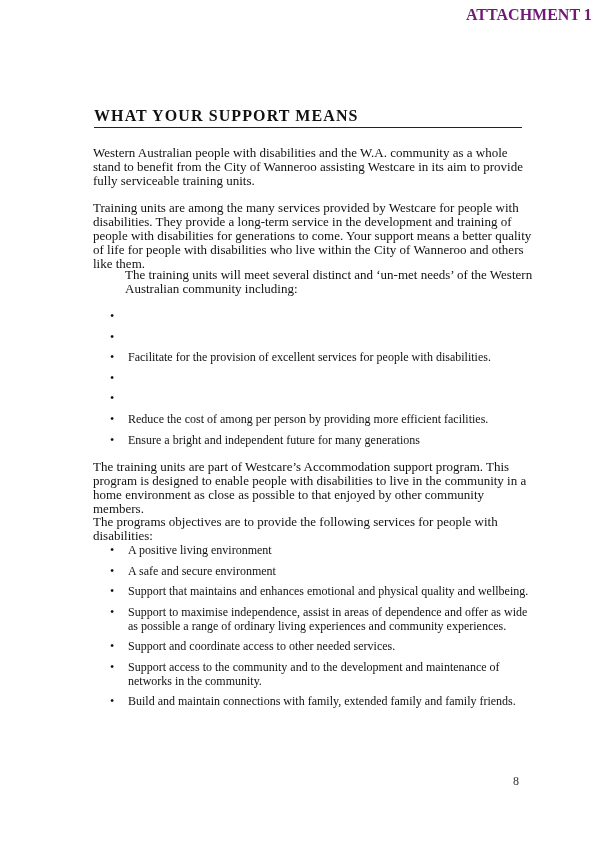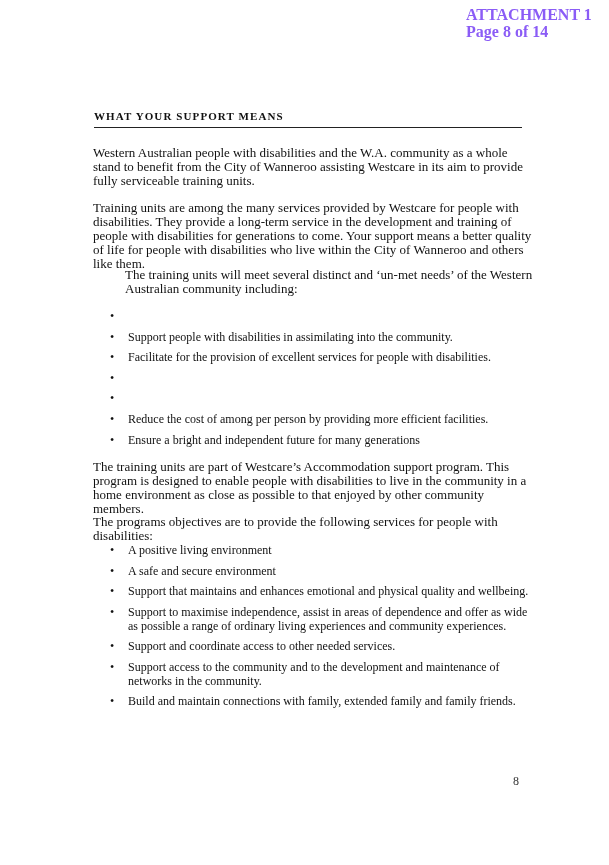--- a/index.html
+++ b/index.html
@@ -16,31 +16,31 @@
       color: #111111;
     }
     .attachment {
       position: absolute;
       left: 466px;
       top: 6px;
       font-family: "Liberation Serif", serif;
       font-weight: bold;
       font-size: 16px;
       line-height: 17px;
-      color: #8b5cf6;
+      color: #701a75;
     }
     .attachment div { white-space: nowrap; }
     .heading {
       position: absolute;
       left: 94px;
       top: 106px;
       width: 428px;
       font-family: "Liberation Serif", serif;
       font-weight: bold;
-      font-size: 11px;
+      font-size: 16px;
       letter-spacing: 1.1px;
       line-height: 20px;
       padding-bottom: 1px;
       border-bottom: 1.6px solid #222;
       color: #111;
       white-space: nowrap;
     }
     .para {
       position: absolute;
       left: 93px;
@@ -78,34 +78,33 @@
       font-size: 12px;
       line-height: 14px;
       color: #333;
     }
   </style>
 </head>
 <body>
 
 <div class="attachment">
   <div>ATTACHMENT 1</div>
-  <div>Page 8 of 14</div>
 </div>
 
 <div class="heading">WHAT YOUR SUPPORT MEANS</div>
 
 <div class="para" style="top:146px;">Western Australian people with disabilities and the W.A. community as a whole stand to benefit from the City of Wanneroo assisting Westcare in its aim to provide fully serviceable training units.</div>
 
 <div class="para" style="top:201px;">Training units are among the many services provided by Westcare for people with disabilities. They provide a long-term service in the development and training of people with disabilities for generations to come. Your support means a better quality of life for people with disabilities who live within the City of Wanneroo and others like them.</div>
 
 <div class="para" style="top:268px;margin-left:32px;">The training units will meet several distinct and ‘un-met needs’ of the Western Australian community including:</div>
 
 <ul class="bullets b1" style="top:309px;">
   <li><span class="dot">•</span></li>
-  <li><span class="dot">•</span><span>Support people with disabilities in assimilating into the community.</span></li>
+  <li><span class="dot">•</span></li>
   <li><span class="dot">•</span><span>Facilitate for the provision of excellent services for people with disabilities.</span></li>
   <li><span class="dot">•</span></li>
   <li><span class="dot">•</span></li>
   <li><span class="dot">•</span><span>Reduce the cost of among per person by providing more efficient facilities.</span></li>
   <li><span class="dot">•</span><span>Ensure a bright and independent future for many generations</span></li>
 </ul>
 
 <div class="para" style="top:460px;">The training units are part of Westcare’s Accommodation support program. This program is designed to enable people with disabilities to live in the community in a home environment as close as possible to that enjoyed by other community members.</div>
 
 <div class="para" style="top:515px;">The programs objectives are to provide the following services for people with disabilities:</div>

